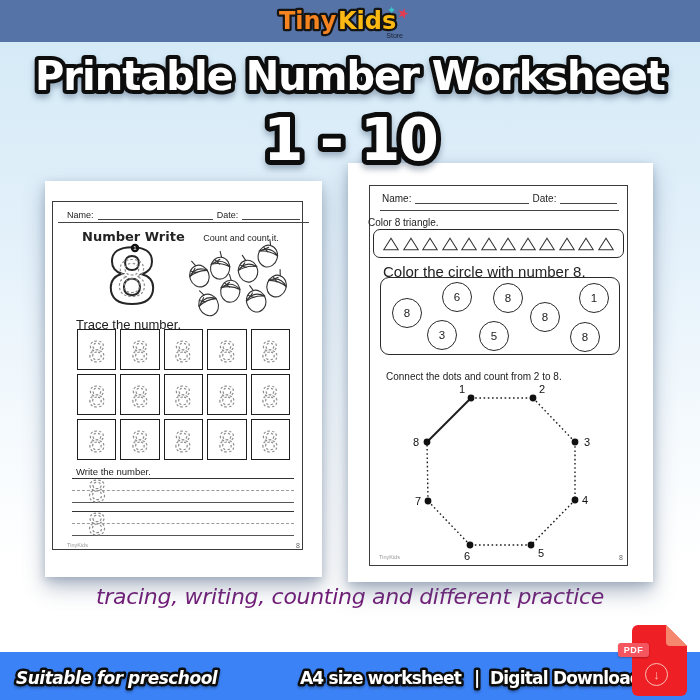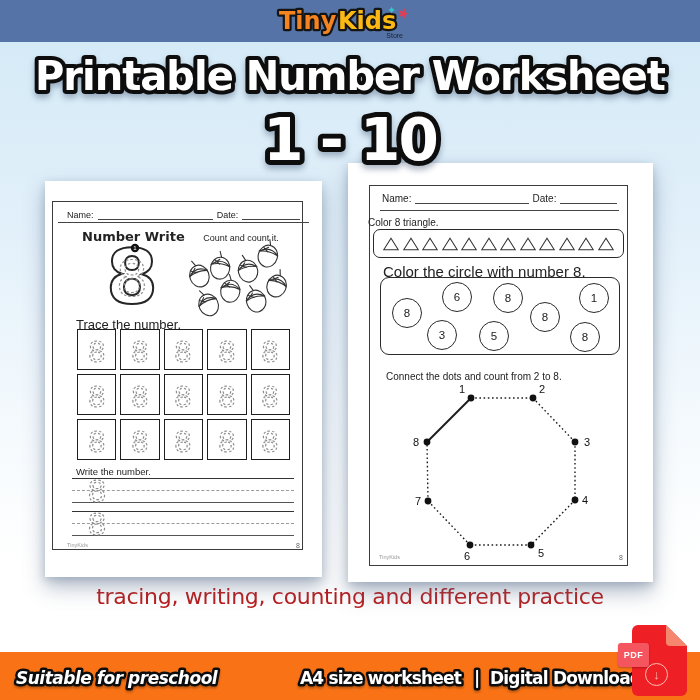--- a/index.html
+++ b/index.html
@@ -71,33 +71,33 @@
     border-radius:7px;display:flex;align-items:center;justify-content:center;gap:3.5px;background:#fff;}
   .tri{display:block;} .tri polygon{fill:none;stroke:#333;stroke-width:1.1;}
   .circ-panel{position:absolute;left:32px;top:114px;width:238px;height:76px;border:1.6px solid #2a2a2a;
     border-radius:9px;background:#fff;}
   .numcircle{position:absolute;width:28px;height:28px;border:1.4px solid #2a2a2a;border-radius:50%;
     display:flex;align-items:center;justify-content:center;font-size:11.5px;background:#fff;}
   .octagon{position:absolute;left:44px;top:222px;}
 
   
   .description{position:absolute;left:0;top:584px;width:700px;text-align:center;z-index:1;
-    font-family:"DejaVu Sans",sans-serif;font-size:22px;letter-spacing:-.3px;line-height:26px;color:#b91c1c;}
-
-  
-  .bottombar{position:absolute;left:0;top:652px;width:700px;height:48px;background:#f97316;z-index:5;}
+    font-family:"DejaVu Sans",sans-serif;font-size:22px;letter-spacing:-.3px;line-height:26px;color:#701a75;font-style:italic;}
+
+  
+  .bottombar{position:absolute;left:0;top:652px;width:700px;height:48px;background:#3b82f6;z-index:5;}
   .bottombar svg{position:absolute;left:0;top:0;filter:drop-shadow(0 2px 1px rgba(0,0,0,.25));}
 
   
   .pdf{position:absolute;left:612px;top:616px;width:84px;height:84px;z-index:6;}
   .pdf-doc{position:absolute;left:20px;top:9px;width:55px;height:71px;background:#ee1f25;border-radius:6px;
     clip-path:polygon(0 0,calc(100% - 21px) 0,100% 21px,100% 100%,0 100%);}
   .pdf-fold{position:absolute;left:54px;top:9px;width:21px;height:21px;background:#f5876f;
     clip-path:polygon(0 0,100% 100%,0 100%);border-bottom-left-radius:4px;}
-  .pdf-badge{position:absolute;left:6px;top:27px;width:31px;height:24px;background:#f4555f;border-radius:3px;
+  .pdf-badge{position:absolute;left:6px;top:27px;width:31px;height:14px;background:#f4555f;border-radius:3px;
     display:flex;align-items:center;justify-content:center;color:#fff;font-weight:bold;font-size:9px;
     letter-spacing:.5px;box-shadow:0 1px 2px rgba(0,0,0,.25);}
   .pdf-arrow{position:absolute;left:33px;top:47px;width:21px;height:21px;border:1.6px solid #fbc0b4;
     border-radius:50%;display:flex;align-items:center;justify-content:center;color:#fbc0b4;
     font-size:13px;font-weight:bold;}
 </style>
 </head>
 <body>
 
 <div class="canvas-bg"></div>

